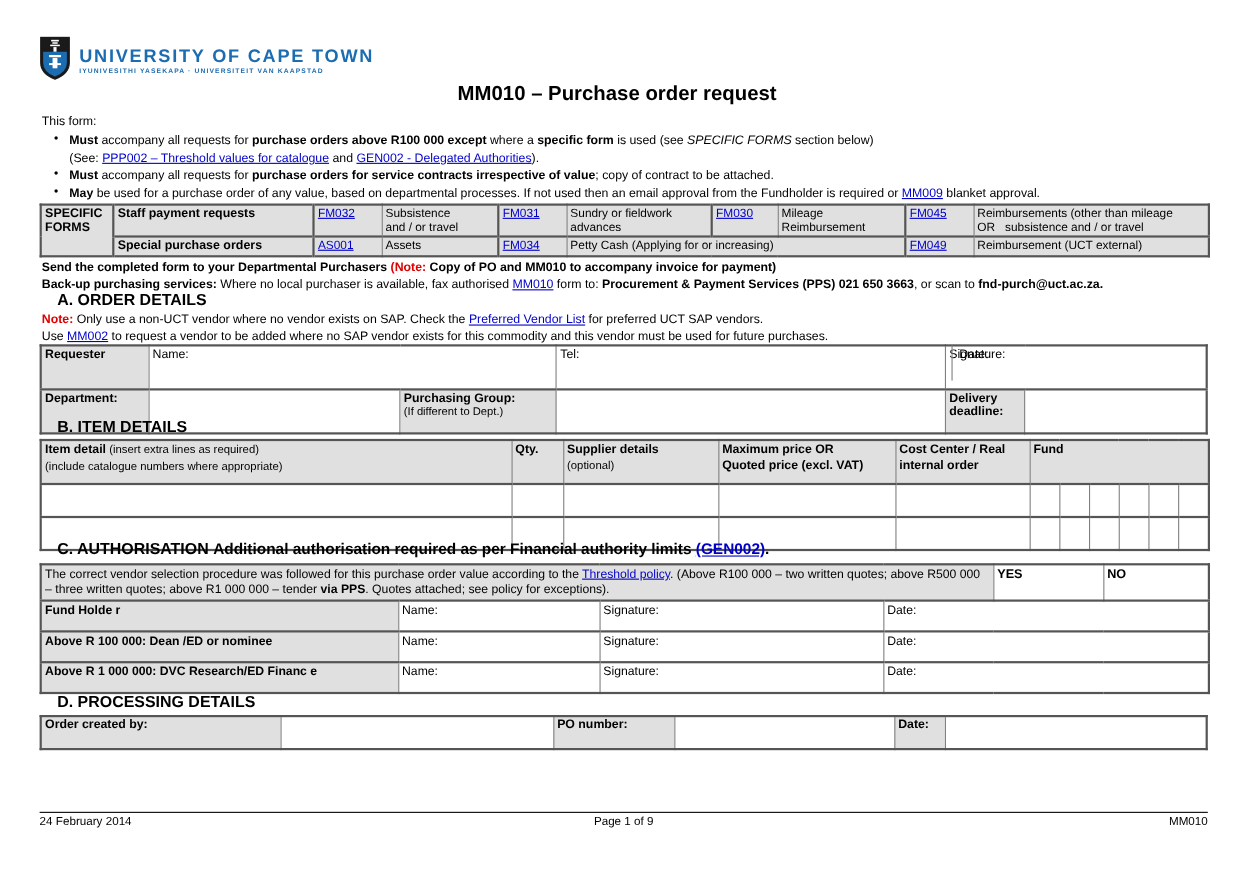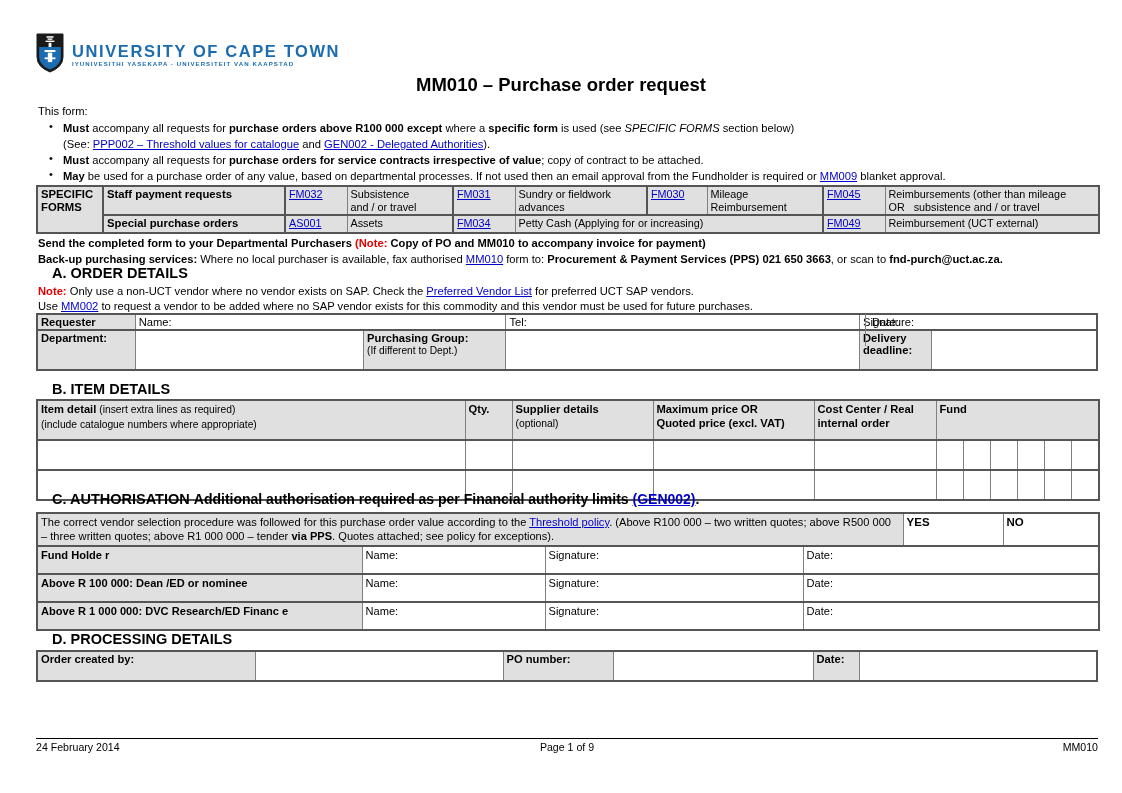--- a/index.html
+++ b/index.html
@@ -279,21 +279,21 @@
   <table class="grid outer" id="order-table">
     <colgroup>
       <col style="width:98px">
         <col style="width:228px">
       <col style="width:142px">
         <col style="width:353px">
       <col style="width:72px">
         <col style="width:165px">
     </colgroup>
     <tbody>
-        <tr style="height:16px;padding-left:24px;">
+        <tr style="height:40px;padding-left:24px;">
       <td class="sh lbl">Requester</td>
       <td colspan="2"><span>Name:</span><span></span></td>
       <td><span>Tel:</span><span></span></td>
       <td colspan="2" style="border-right:none;"><span>Signature:</span><span></span></td>
     </tr>
     <tr style="height:40px;">
       <td class="sh lbl thick-t">Department:</td>
       <td class="thick-t"><span></span></td>
       <td class="sh lbl thick-t"><span>Purchasing Group:</span><br><span class="small">(If different to Dept.)</span></td>
       <td class="thick-t"><span></span></td>

